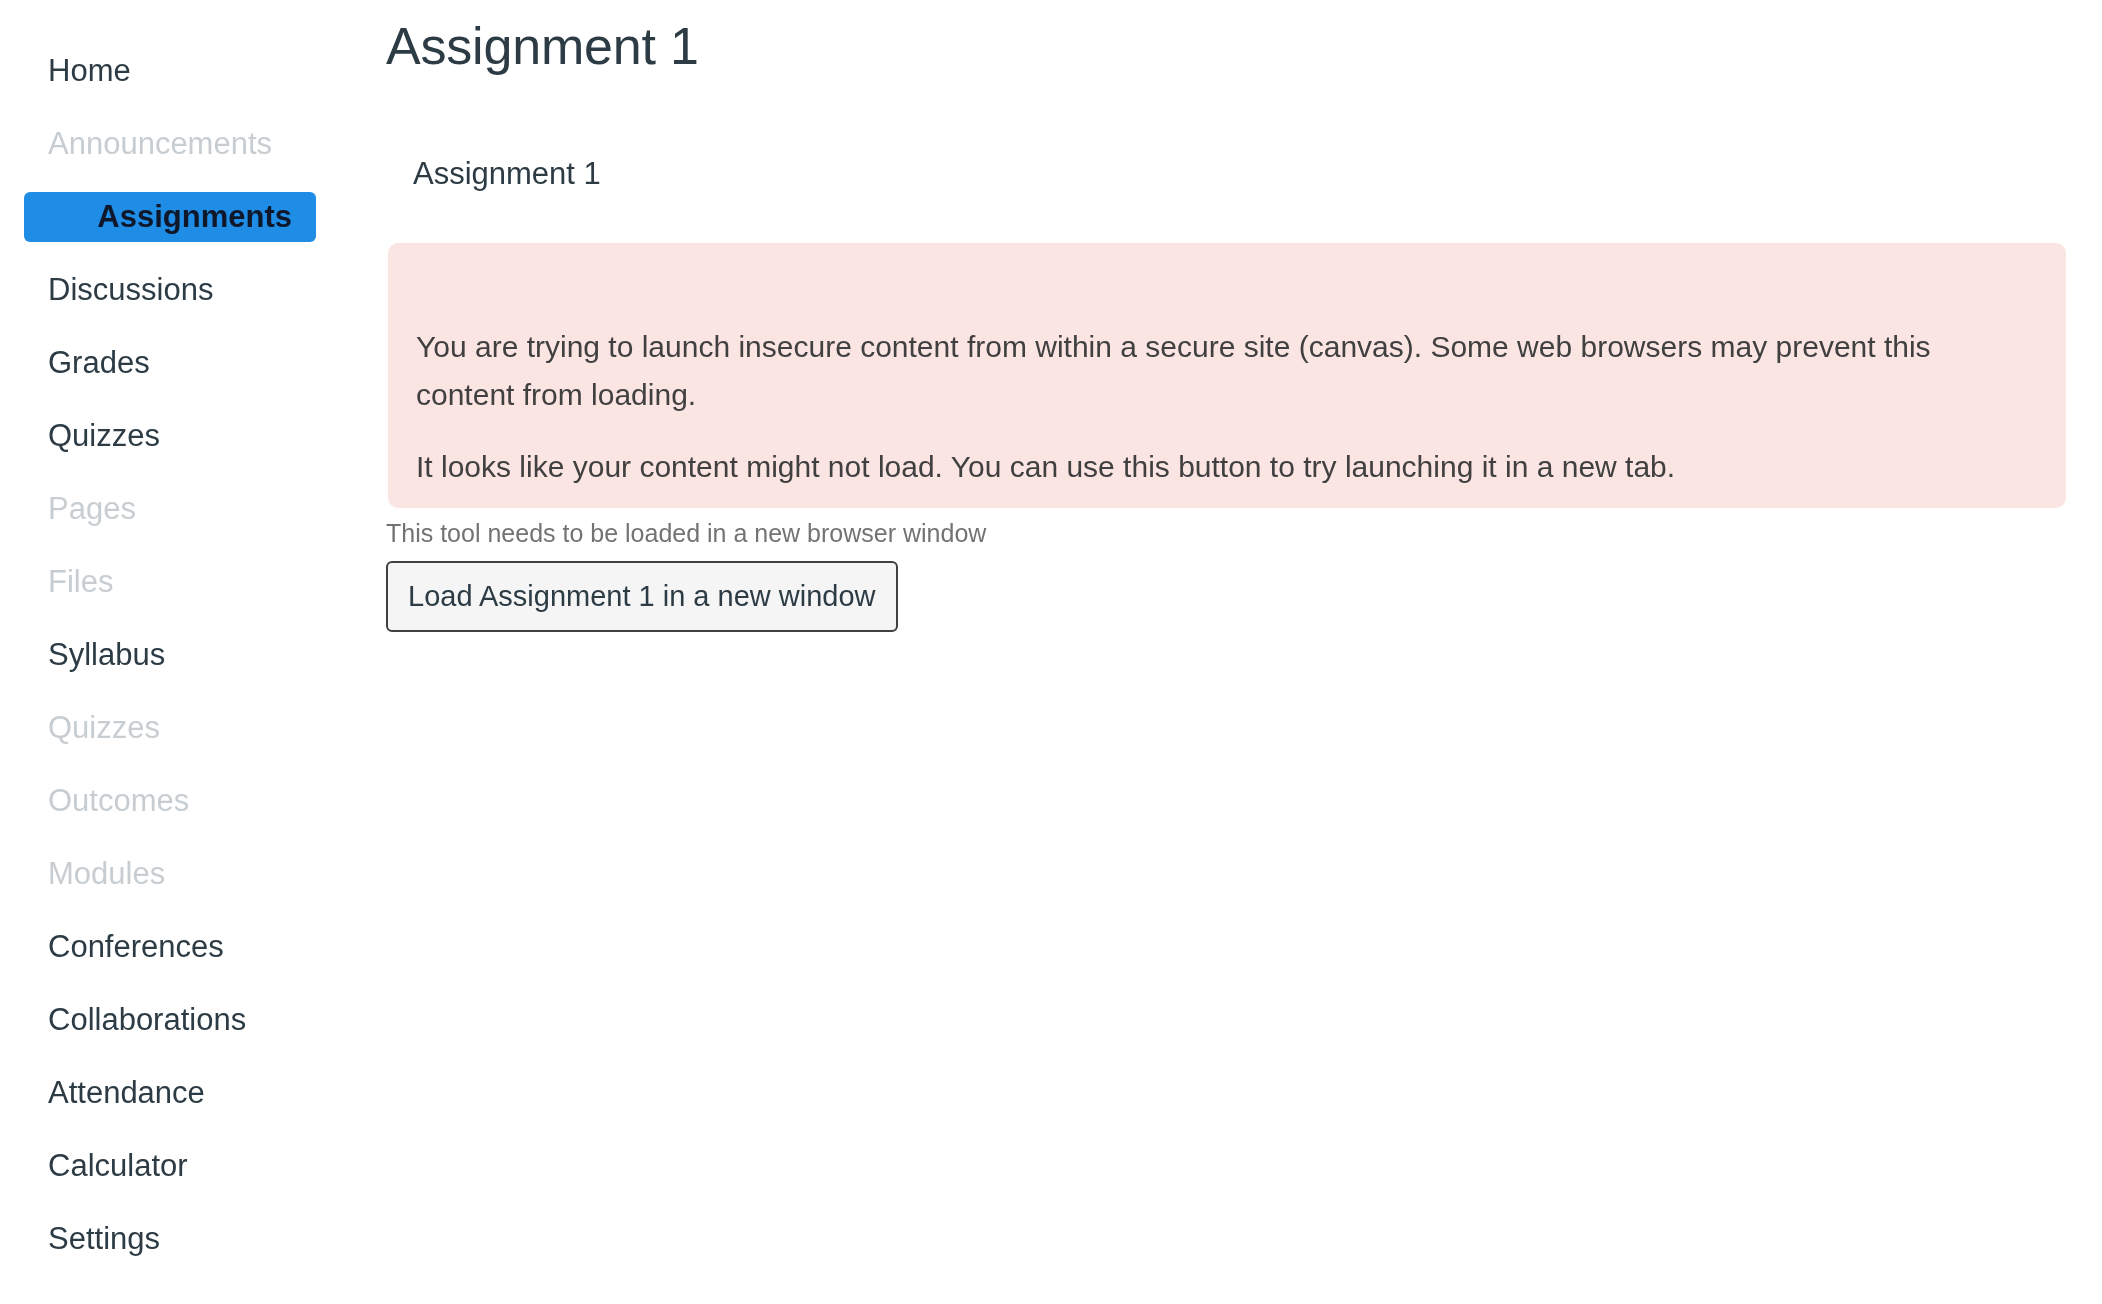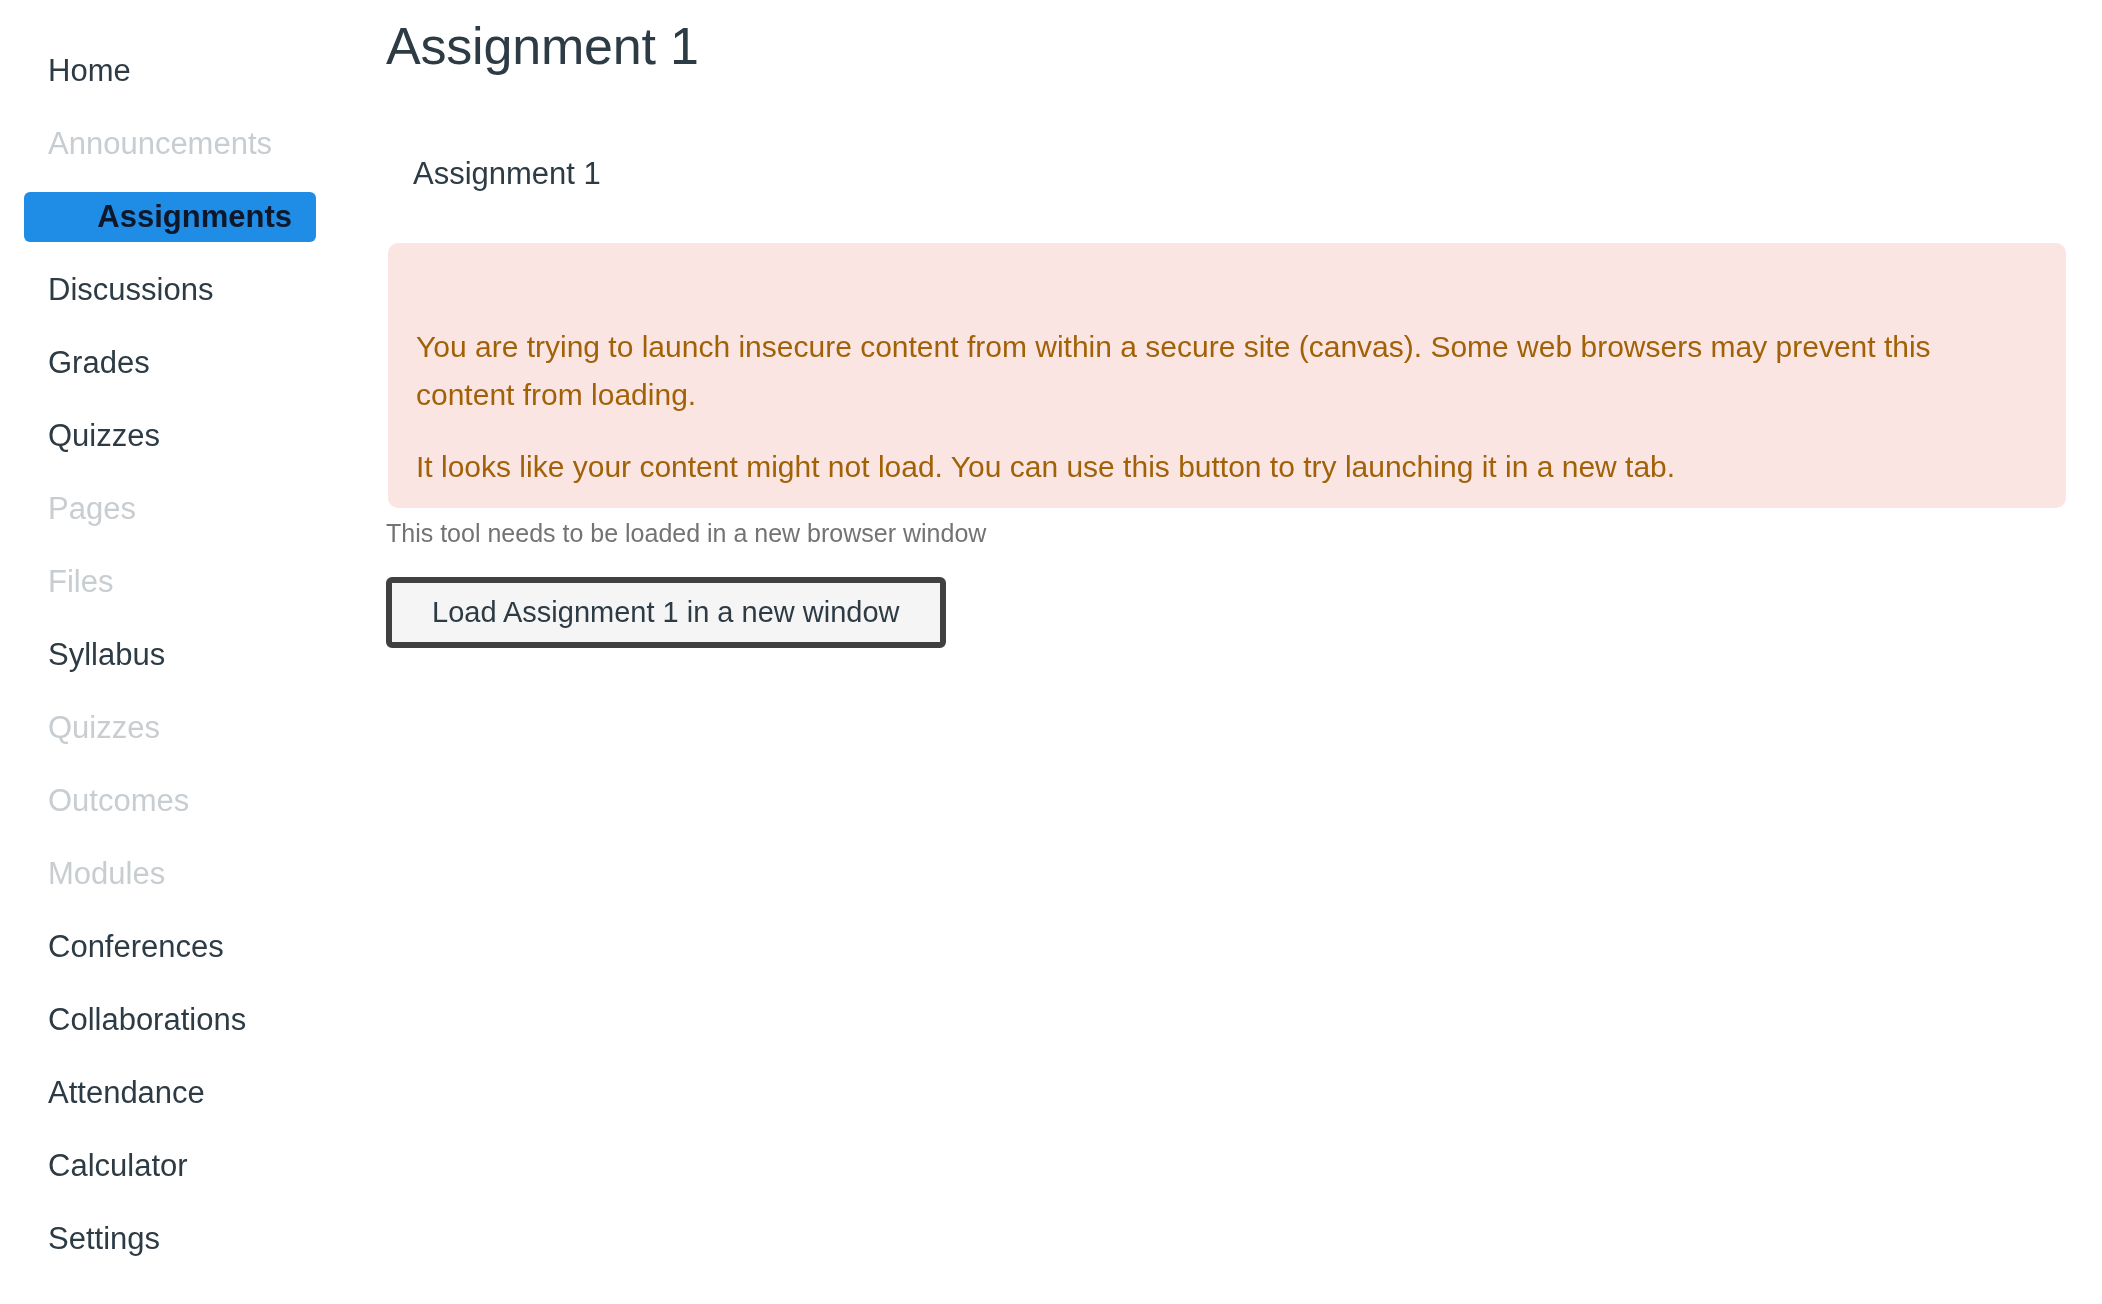--- a/index.html
+++ b/index.html
@@ -89,21 +89,21 @@
     top: 219px;
     width: 1678px;
     height: 265px;
     background: #fbe5e3;
     border-radius: 10px;
     box-sizing: border-box;
     padding: 0 28px;
   }
   #insecure-alert p {
     margin: 0;
-    color: #a16207;
+    color: #404040;
     font-size: 30px;
     line-height: 48px;
     max-width: 1585px;
   }
   #alert-paragraph-1 {
     position: absolute;
     left: 28px;
     top: 80px;
   }
   #alert-paragraph-2 {
@@ -117,25 +117,25 @@
     position: absolute;
     left: 46px;
     top: 495px;
     font-size: 25px;
     color: #737373;
     white-space: nowrap;
   }
   #load-new-window-button {
     position: absolute;
     left: 46px;
-    top: 553px;
+    top: 537px;
     height: 71px;
-    padding: 0 40px;
+    padding: 0 20px;
     background: #f5f5f5;
-    border: 6px solid #404040;
+    border: 2px solid #404040;
     border-radius: 6px;
     font-family: "Liberation Sans", sans-serif;
     font-size: 29px;
     color: #2d3b45;
     cursor: pointer;
     box-sizing: border-box;
     white-space: nowrap;
   }
 </style>
 </head>

